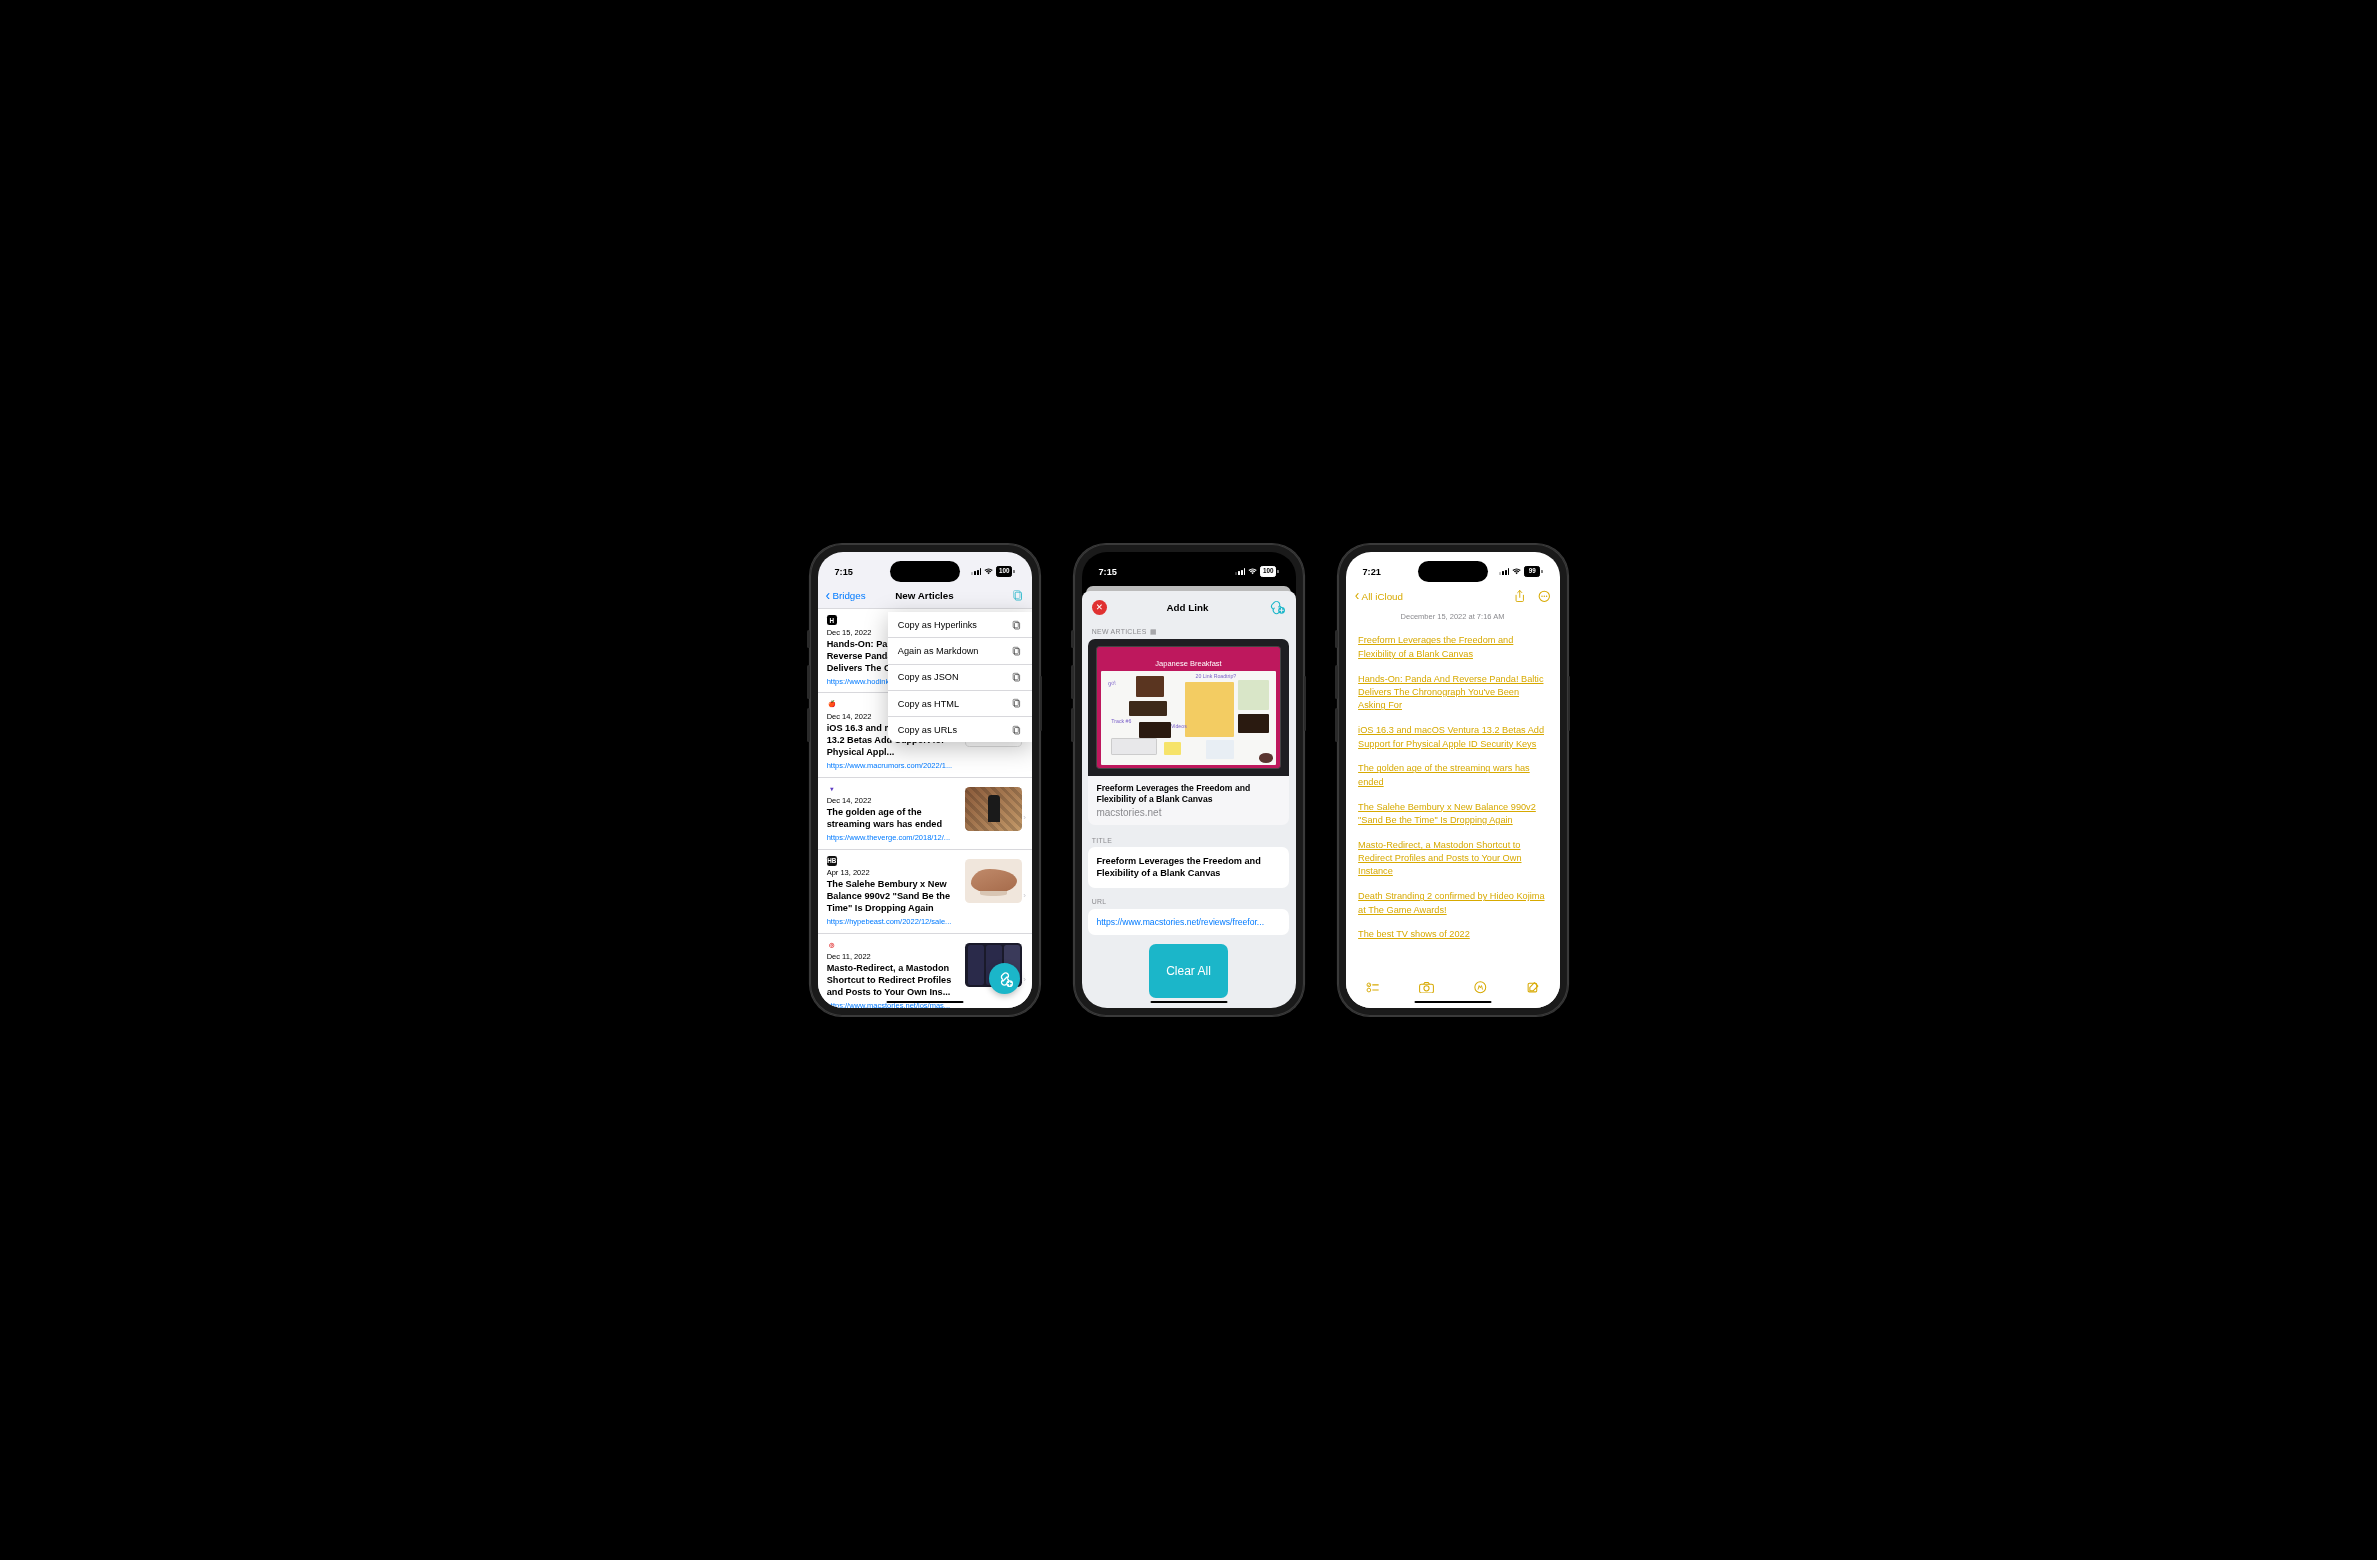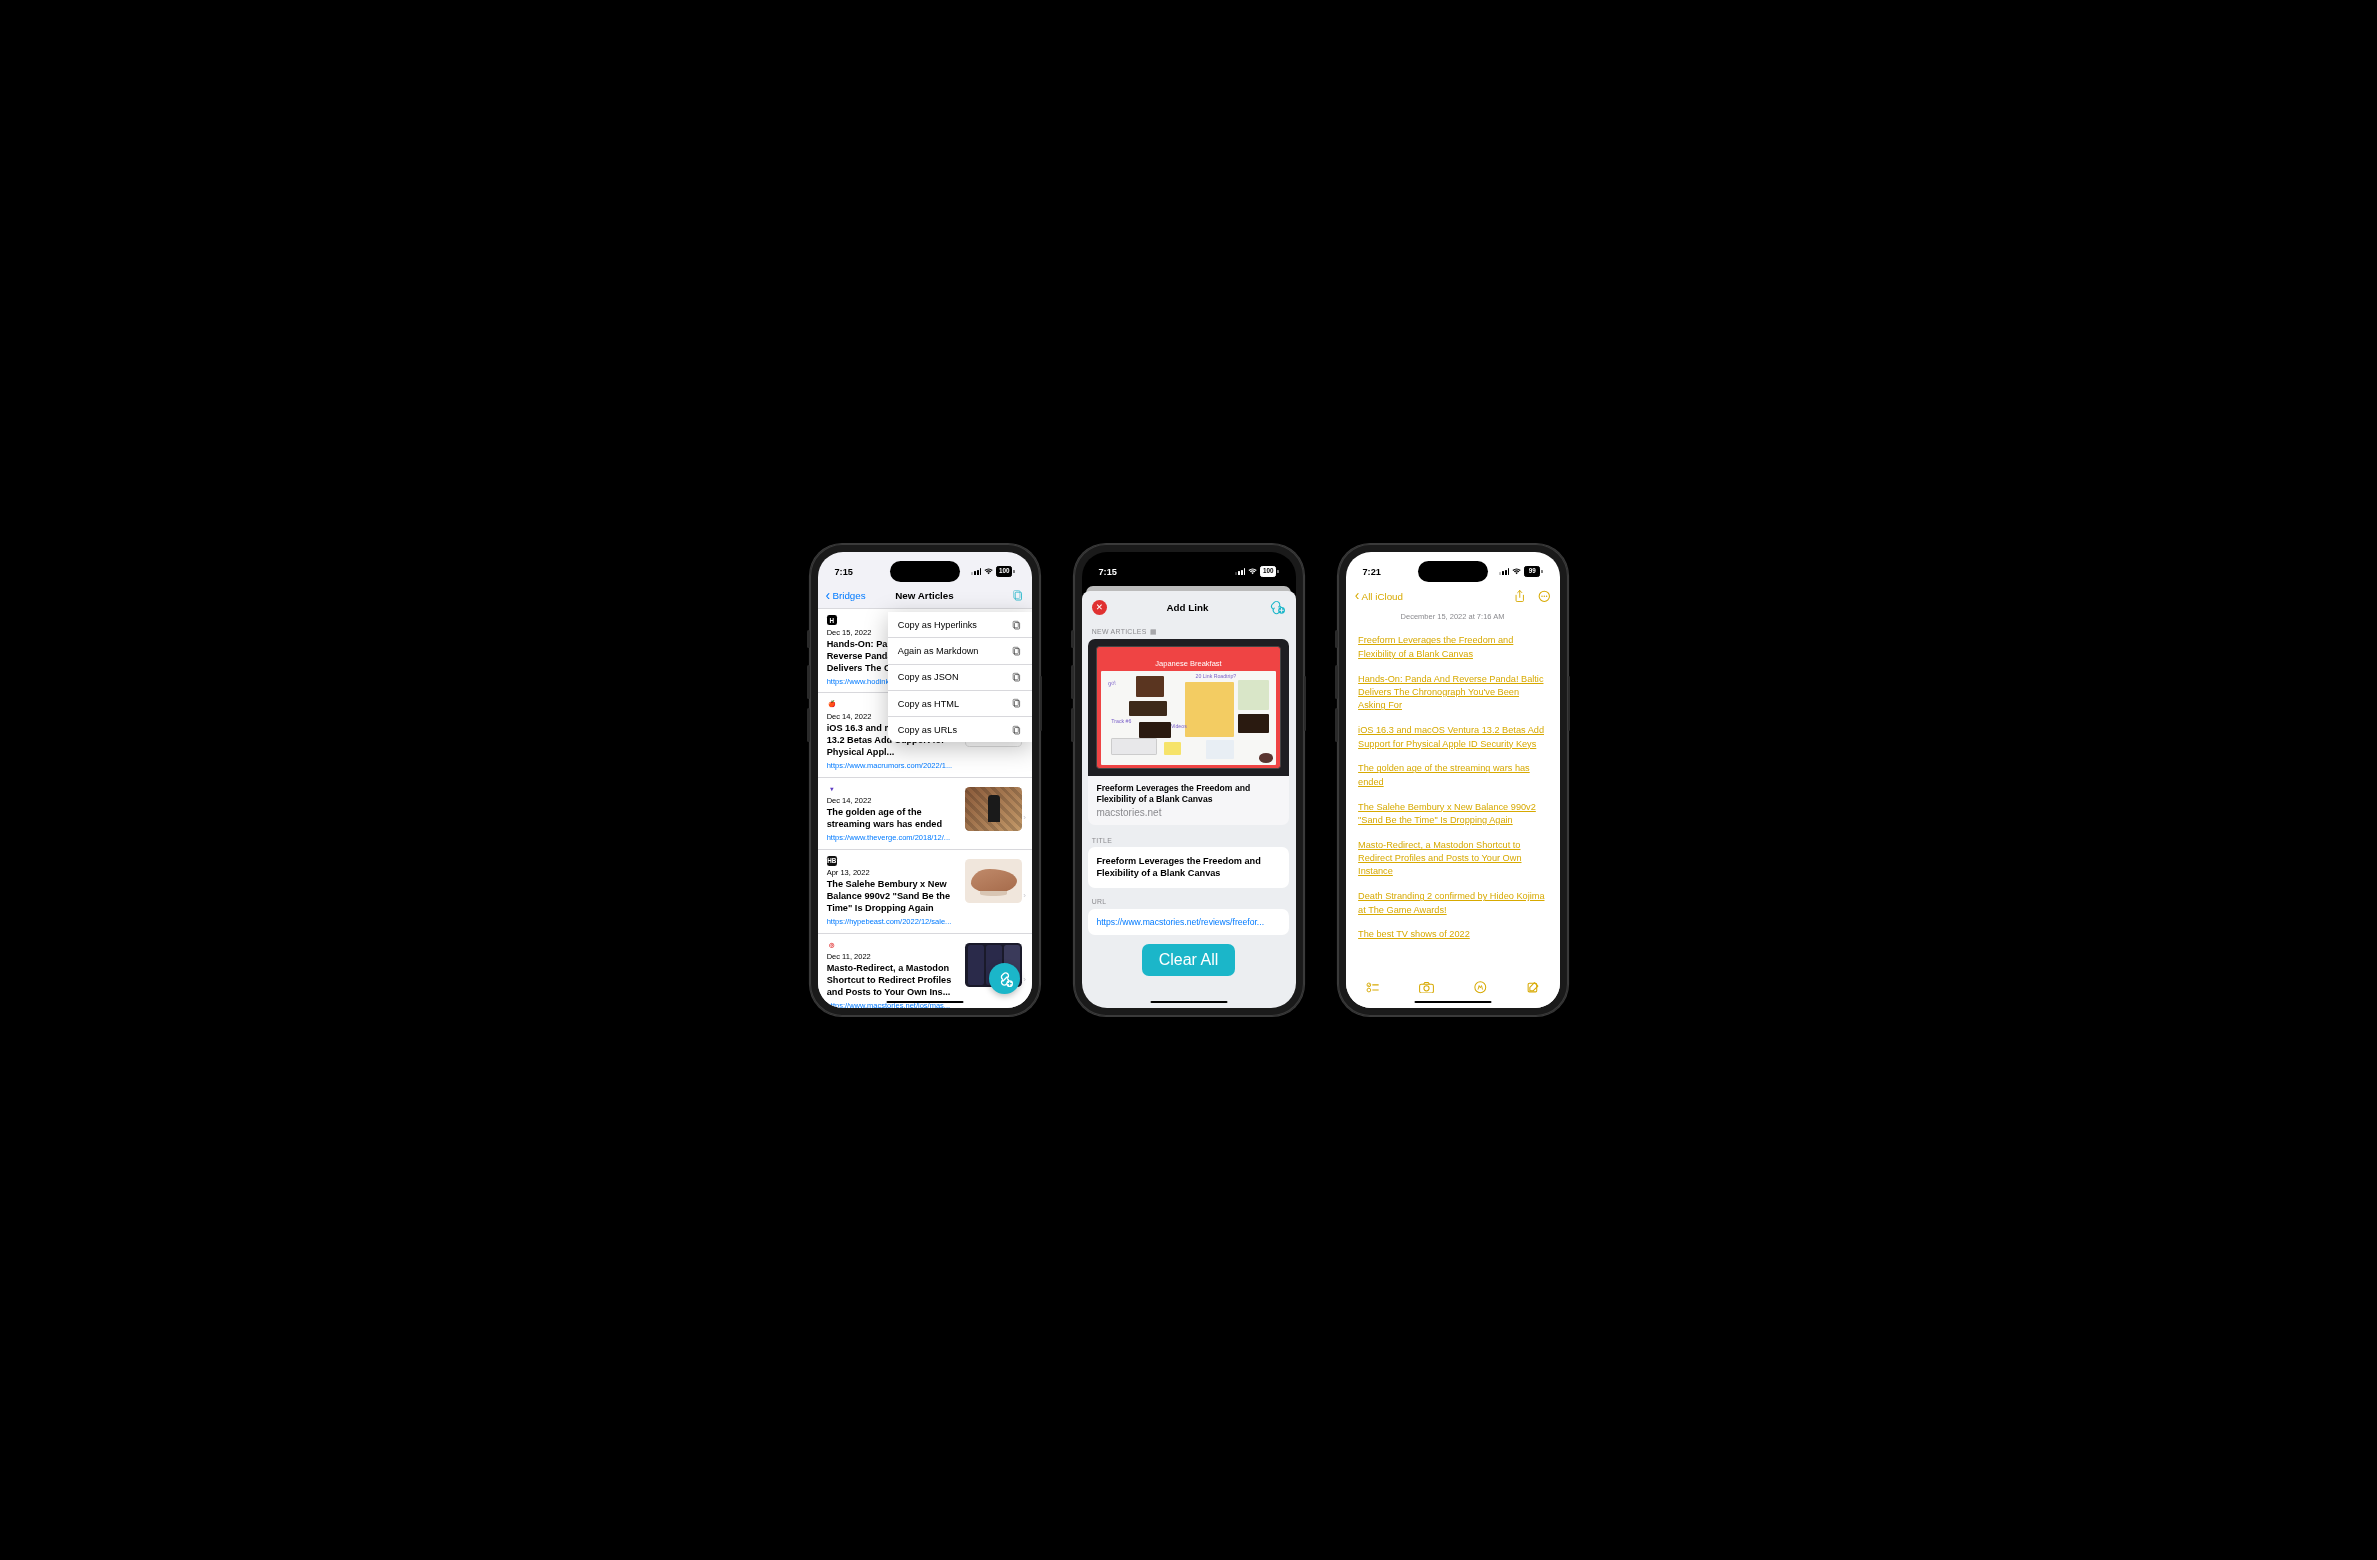--- a/index.html
+++ b/index.html
@@ -147,35 +147,35 @@
   .modal-title { font-size: 9.8px; font-weight: 600;}
   .link-add { color: #1bb6c9; }
   .modal-body { flex: 1; overflow-y: auto; padding: 0 6.9px 6.9px; scrollbar-width:none;}
   .sect-label { font-size: 6.9px; color: #8a8a8e; letter-spacing: 0.3px; margin: 4.6px 3.4px 3.4px; display: flex; gap: 3.4px; align-items: center;}
   .preview-card { background: #f6f6f8; border-radius: 6.9px; overflow: hidden;}
   .preview-img {
     height: 137px; background: #1e1e22; display: flex; align-items: center; justify-content: center;
     position: relative; color: #ddd;
   }
   .freeform-board {
-    width: 92%; height: 90%; background: #ef4444; border-radius: 3.4px; position: relative;
+    width: 92%; height: 90%; background: #be185d; border-radius: 3.4px; position: relative;
     overflow: hidden; border: 0.6px solid #444;
   }
   .board-title { position: absolute; top: 12.6px; width: 100%; text-align: center; color: #fff; font-size: 7.5px;}
   .board-canvas { position: absolute; inset: 24px 3.4px 3.4px; background: #f7f7f5; border-radius: 1.1px;}
   .board-canvas > div { position: absolute; border-radius: 1.1px;}
   .preview-meta { padding: 6.9px 8px;}
   .preview-title { font-size: 8.6px; font-weight: 600; line-height: 1.3;}
   .preview-domain { font-size: 10px; color: #8a8a8e; margin-top: 2px;}
   .field-card { background: #fff; border-radius: 6.9px; padding: 8px 8px;}
   .field-title-txt { font-size: 9.2px; font-weight: 600; line-height: 1.35;}
   .field-url-txt { font-size: 8.6px; color: #007aff; white-space: nowrap; overflow: hidden; text-overflow: ellipsis;}
   .clear-btn {
-    margin: 9.2px auto 0; background: #1bb6c9; color: #fff; font-size: 16px; font-weight: 500;
-    padding: 7px 17px; border-radius: 6.9px; width: fit-content;
+    margin: 9.2px auto 0; background: #1bb6c9; color: #fff; font-size: 12px; font-weight: 500;
+    padding: 20px 17px; border-radius: 6.9px; width: fit-content;
   }
   .home-ind { position: absolute; bottom: 4.6px; left: 50%; transform: translateX(-50%); width: 77px; height: 2.9px; background: #000; border-radius: 1.7px; z-index: 200;}
   .p2 .home-ind { background: #000;}
 
   
   .p3 .phone-inner { background: #fff; }
   .nav3 {
     height: 26.4px; display: flex; align-items: center; justify-content: space-between;
     padding: 0 9.2px; color: #d7a900;
   }

